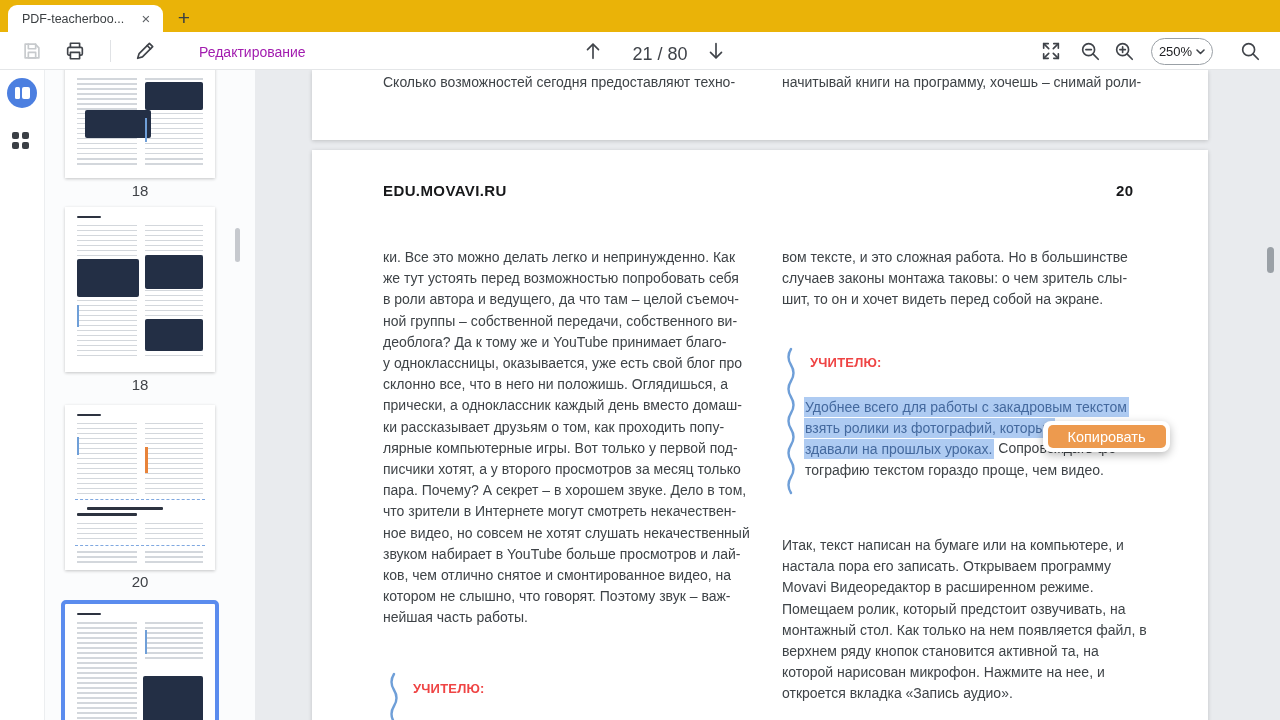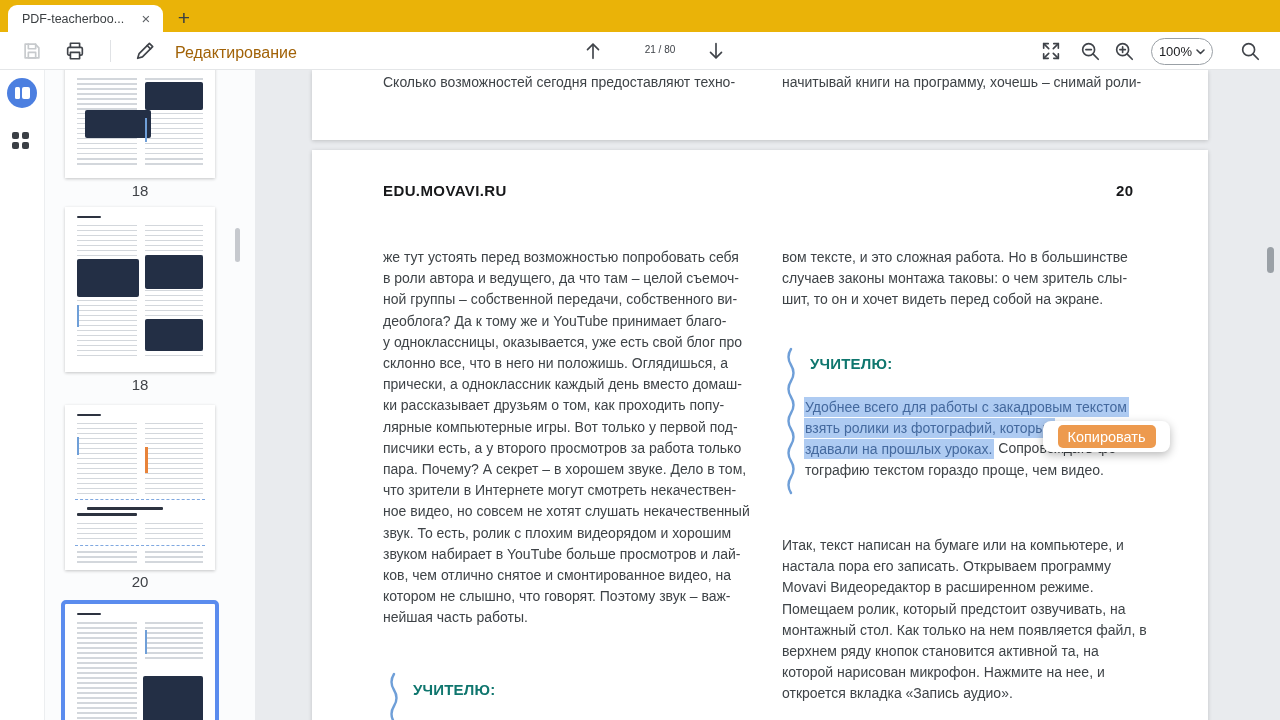--- a/index.html
+++ b/index.html
@@ -18,22 +18,22 @@
     display:flex; align-items:center; padding:0 8px 0 14px;
   }
   .tab-title { font-size:12.5px; color:#3c4043; flex:1; white-space:nowrap; overflow:hidden; }
   .tab-close { font-size:15px; color:#5f6368; width:18px; height:18px; line-height:17px; text-align:center; border-radius:50%; cursor:pointer; }
   .new-tab { position:absolute; left:170px; top:4px; width:28px; height:28px; font-size:21px; font-weight:300; color:#3c4043; text-align:center; line-height:27px; cursor:pointer; }
   
   .toolbar { position:absolute; left:0; top:32px; width:1280px; height:38px; background:#fff; border-bottom:1px solid #e4e6e8; }
   .tb-icon { position:absolute; top:8px; width:22px; height:22px; cursor:pointer; }
   .tb-icon svg { width:100%; height:100%; }
   .tb-divider { position:absolute; left:110px; top:8px; width:1px; height:22px; background:#e0e2e5; }
-  .edit-label { position:absolute; left:175px; top:12px; font-size:16px; color:#a16207; cursor:pointer; }
-  .page-indicator { position:absolute; left:622px; top:12px; width:76px; text-align:center; font-size:10px; color:#3f4349; cursor:pointer; }
+  .edit-label { position:absolute; left:199px; top:12px; font-size:14px; color:#a21caf; cursor:pointer; }
+  .page-indicator { position:absolute; left:622px; top:12px; width:76px; text-align:center; font-size:18px; color:#3f4349; cursor:pointer; }
   .zoom-pill {
     position:absolute; left:1151px; top:6px; width:62px; height:27px;
     border:1.5px solid #9aa0a6; border-radius:15px;
     display:flex; align-items:center; justify-content:center; gap:4px;
     font-size:13px; color:#202124; background:#fff; cursor:pointer;
   }
   
   .iconcol { position:absolute; left:0; top:70px; width:45px; height:650px; background:#fff; border-right:1px solid #eceef0; }
   .view-circle {
     position:absolute; left:7px; top:8px; width:30px; height:30px; border-radius:50%;
@@ -58,32 +58,32 @@
   .panel-scroll { position:absolute; left:190px; top:158px; width:5px; height:34px; background:#c6c9ce; border-radius:3px; cursor:pointer; }
   
   .viewer { position:absolute; left:255px; top:70px; width:1025px; height:650px; background:#e9ebee; overflow:hidden; }
   .pdfpage { position:absolute; left:57px; width:896px; background:#fff; box-shadow:0 1px 4px rgba(0,0,0,.18); }
   .page1 { top:0; height:70px; }
   .page2 { top:80px; height:575px; }
   .ptext { font-size:14px; color:#3e4347; line-height:21.2px; }
   .tline { white-space:nowrap; }
   .pos { position:absolute; }
   .pg-header { font-size:15px; font-weight:bold; color:#17181a; letter-spacing:.4px; }
-  .teacher { font-size:15px; font-weight:bold; color:#0f766e; letter-spacing:.2px; }
+  .teacher { font-size:13px; font-weight:bold; color:#ef4444; letter-spacing:.2px; }
   .wavy-wrap { position:absolute; width:12px; overflow:hidden; }
   .hl { background:var(--selection-bg,#aecbf2); color:var(--selection-text,#44699e); padding:1.5px 2px 2.5px 1px; margin-left:-1px; }
   .hl-spacer { display:inline-block; width:34px; height:13px; background:var(--selection-bg,#aecbf2); vertical-align:text-bottom; }
   
   .copy-tip {
     position:absolute; left:731px; top:271px; width:127px; height:31px;
     background:#fff; border-radius:8px; box-shadow:0 3px 10px rgba(0,0,0,.28);
     display:flex; align-items:center; justify-content:center;
   }
   .copy-btn {
-    width:98px; height:23px; background:var(--copy-orange,#ed9a4e); border:none; border-radius:5px;
+    width:118px; height:23px; background:var(--copy-orange,#ed9a4e); border:none; border-radius:5px;
     color:#fff; font-size:14.5px; font-family:inherit; cursor:pointer; line-height:22px;
   }
   .main-scroll { position:absolute; left:1012px; top:177px; width:7px; height:26px; background:#9aa0a6; border-radius:4px; cursor:pointer; }
   .icon-stroke { stroke:#3f4349; stroke-width:1.8; fill:none; stroke-linecap:round; stroke-linejoin:round; }
   .icon-stroke.disabled { stroke:#c7cacd; }
 </style>
 </head>
 <body>
 
 <div class="tabstrip">
@@ -152,21 +152,21 @@
       </svg>
   </div>
   <div class="tb-icon" style="left:1113px">
     <svg viewBox="0 0 24 24" class="icon-stroke">
         <circle cx="10.5" cy="10.5" r="6.5"></circle>
         <path d="M15.5 15.5L21 21"></path>
         <path d="M7.5 10.5h6M10.5 7.5v6"></path>
       </svg>
   </div>
   <div class="zoom-pill">
-    <span>100%</span>
+    <span>250%</span>
     <svg width="9" height="6" viewBox="0 0 9 6">
         <path d="M1 1l3.5 3.5L8 1" class="icon-stroke" style="stroke-width:1.6"></path>
       </svg>
   </div>
   <div class="tb-icon" style="left:1239px">
     <svg viewBox="0 0 24 24" class="icon-stroke">
         <circle cx="10.5" cy="10.5" r="6.5"></circle>
         <path d="M15.5 15.5L21 21"></path>
       </svg>
   </div>
@@ -241,34 +241,34 @@
   <div class="pdfpage page1">
     <div class="pos ptext tline" style="left:71px;top:2px;">Сколько возможностей сегодня предоставляют техно-</div>
     <div class="pos ptext tline" style="left:470px;top:2px;">начитывай книги на программу, хочешь – снимай роли-</div>
   </div>
 
   <div class="pdfpage page2">
     <div class="pos pg-header" style="left:71px;top:32px;text-align:right;">EDU.MOVAVI.RU</div>
     <div class="pos pg-header" style="left:804px;top:32px;">20</div>
 
     <div class="pos ptext" style="left:71px;top:97px;width:362px;">
+        <div class="tline">ки. Все это можно делать легко и непринужденно. Как</div>
         <div class="tline">же тут устоять перед возможностью попробовать себя</div>
         <div class="tline">в роли автора и ведущего, да что там – целой съемоч-</div>
         <div class="tline">ной группы – собственной передачи, собственного ви-</div>
         <div class="tline">деоблога? Да к тому же и YouTube принимает благо-</div>
         <div class="tline">у одноклассницы, оказывается, уже есть свой блог про</div>
         <div class="tline">склонно все, что в него ни положишь. Оглядишься, а</div>
         <div class="tline">прически, а одноклассник каждый день вместо домаш-</div>
         <div class="tline">ки рассказывает друзьям о том, как проходить попу-</div>
         <div class="tline">лярные компьютерные игры. Вот только у первой под-</div>
-        <div class="tline">писчики есть, а у второго просмотров за работа только</div>
+        <div class="tline">писчики хотят, а у второго просмотров за месяц только</div>
         <div class="tline">пара. Почему? А секрет – в хорошем звуке. Дело в том,</div>
         <div class="tline">что зрители в Интернете могут смотреть некачествен-</div>
         <div class="tline">ное видео, но совсем не хотят слушать некачественный</div>
-        <div class="tline">звук. То есть, ролик с плохим видеорядом и хорошим</div>
         <div class="tline">звуком набирает в YouTube больше просмотров и лай-</div>
         <div class="tline">ков, чем отлично снятое и смонтированное видео, на</div>
         <div class="tline">котором не слышно, что говорят. Поэтому звук – важ-</div>
         <div class="tline">нейшая часть работы.</div>
       </div>
 
     <div class="wavy-wrap" style="left:76px;top:522px;height:48px;">
       <svg width="12" height="52" viewBox="0 0 12 52">
           <path d="M6 2 Q 1 10 6 18 Q 11 26 6 34 Q 1 42 6 50" stroke="var(--wavy-blue,#6f9fd8)" stroke-width="2.4" fill="none" stroke-linecap="round"></path>
         </svg>

